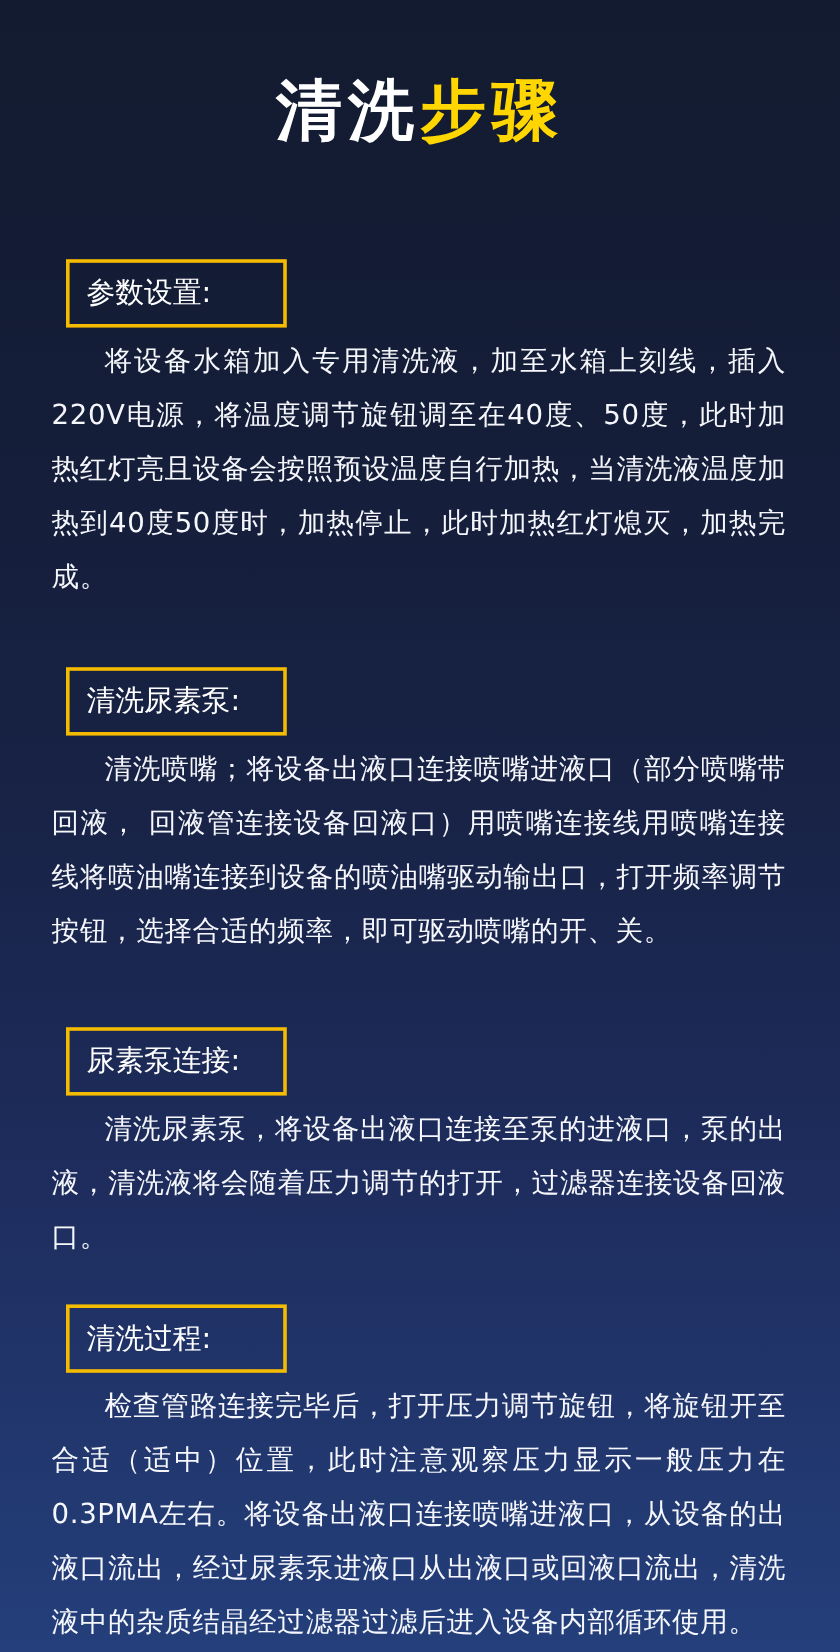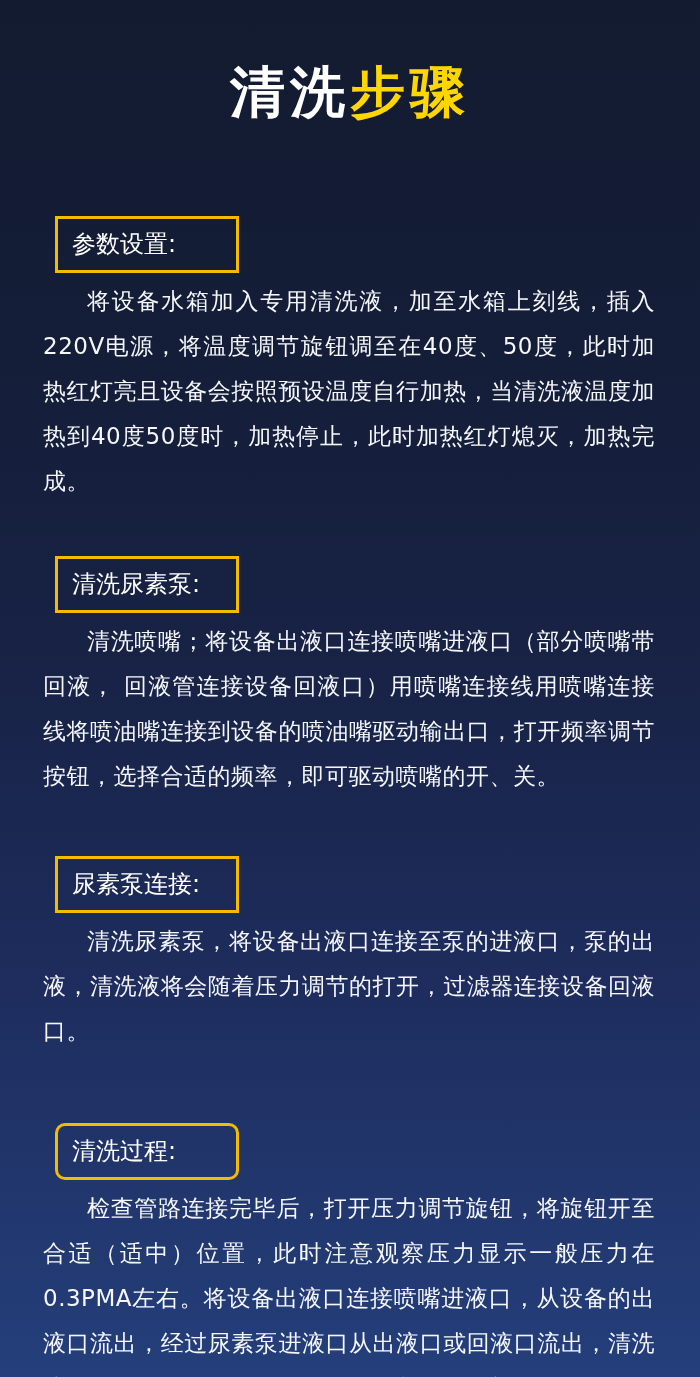--- a/index.html
+++ b/index.html
@@ -51,21 +51,21 @@
     line-height: 45px;
     letter-spacing: 0.5px;
     text-align: justify;
     text-indent: 44px;
     color: #f5f7fc;
     font-weight: 400;
   }
   .mt-s1 { margin-top: 62px; }
   .mt-s2 { margin-top: 52px; }
   .mt-s3 { margin-top: 57px; }
-  .mt-s4 { margin-top: 69px; border-radius: 10px; }
+  .mt-s4 { margin-top: 33px; }
 </style>
 </head>
 <body>
 
 <div class="page">
 
   <h1 class="title"><span class="t-white">清洗</span><span class="t-gold">步骤</span></h1>
 
   <section class="step">
     <div class="step-box mt-s1">

